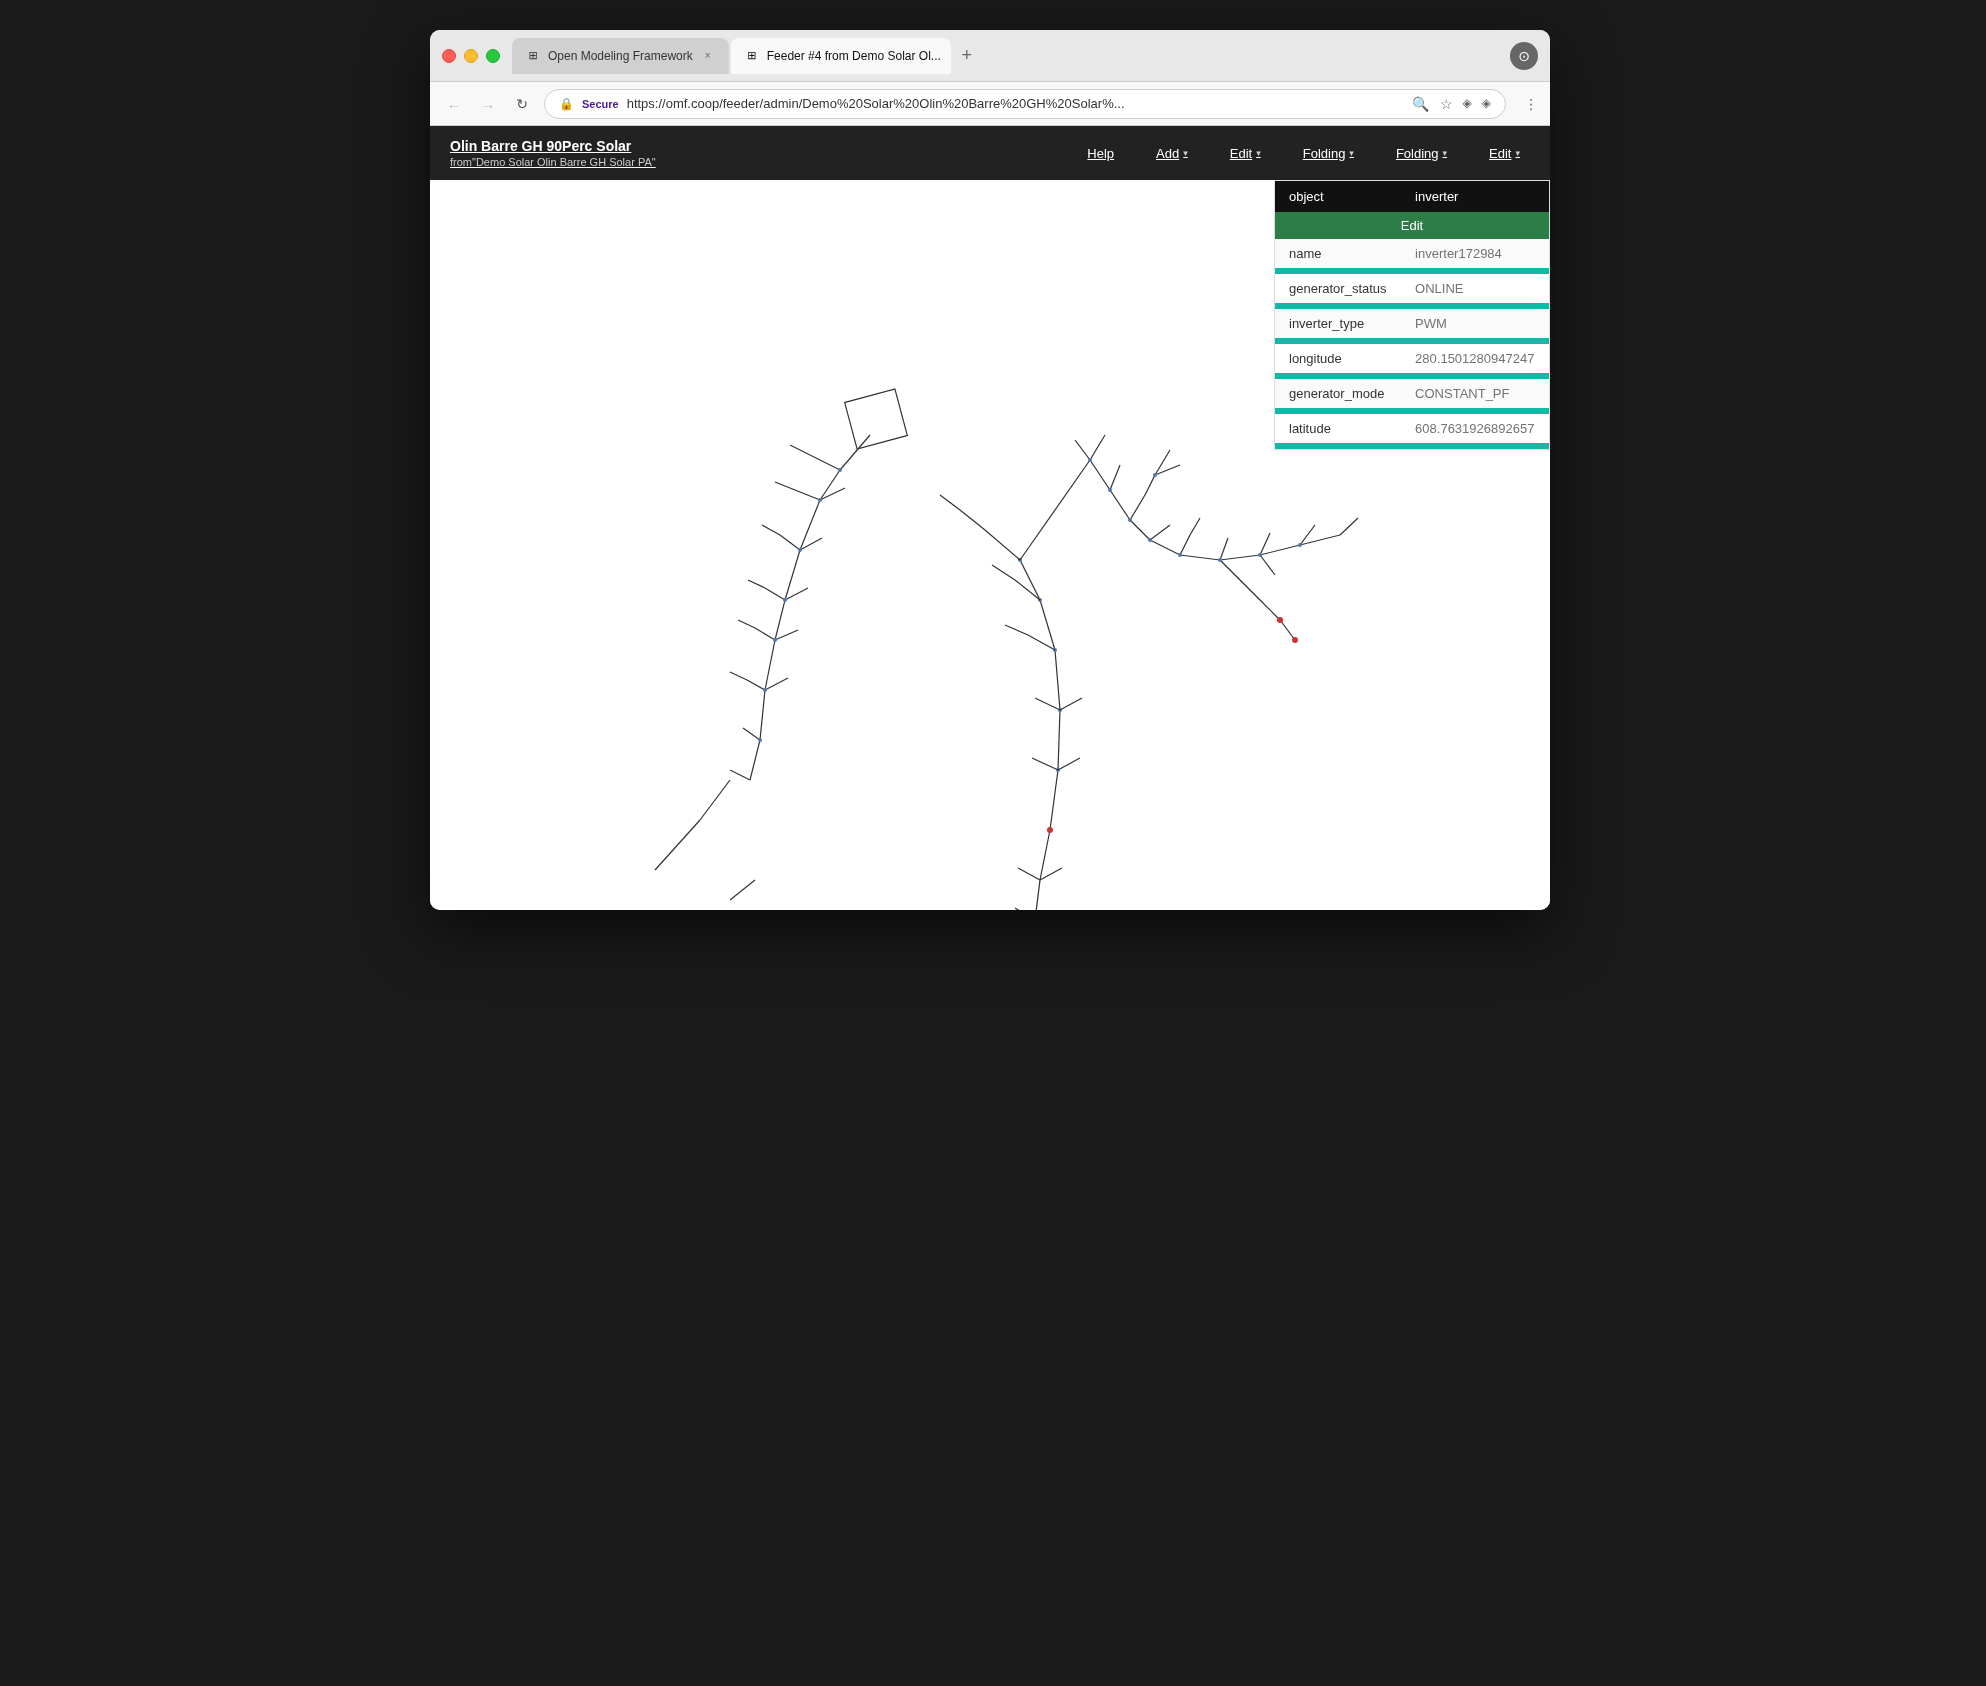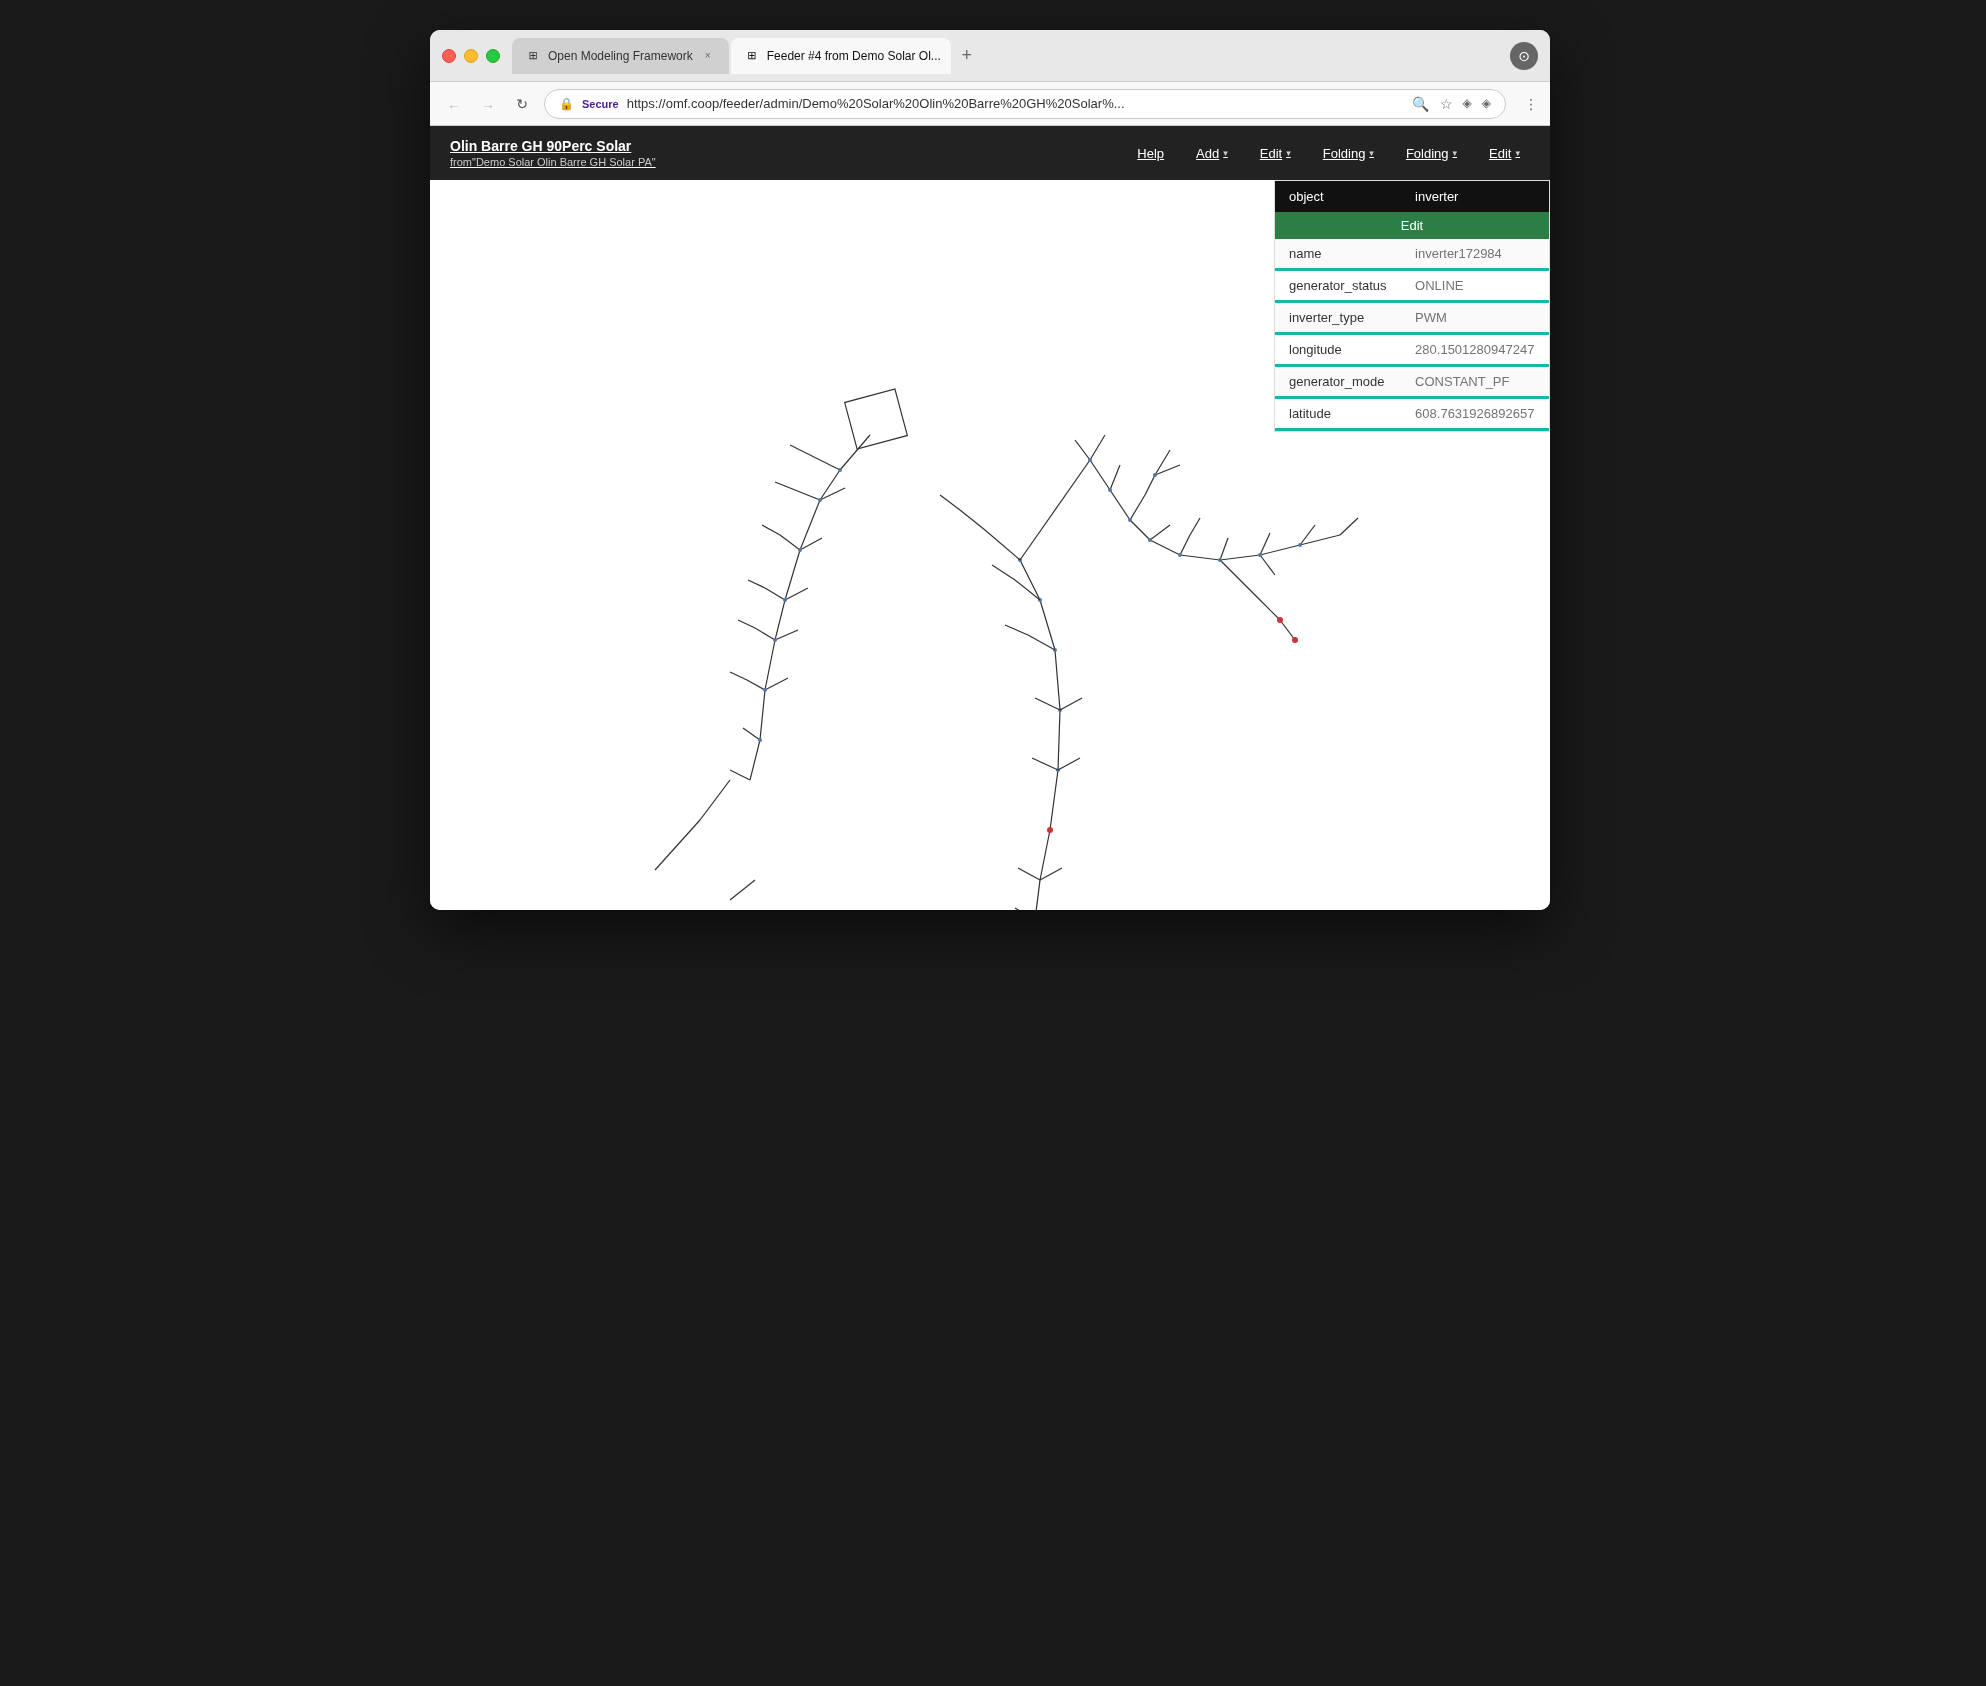--- a/index.html
+++ b/index.html
@@ -216,21 +216,21 @@
       color: white;
     }
     .app-subtitle {
       font-size: 11px;
       color: #ccc;
       margin-top: 2px;
     }
     .app-nav {
       display: flex;
       align-items: center;
-      gap: 12px;
+      gap: 22px;
     }
     .nav-menu-item {
       color: white;
       font-size: 13px;
       padding: 6px 10px;
       cursor: pointer;
       border-radius: 4px;
       display: flex;
       align-items: center;
       gap: 4px;
@@ -272,21 +272,21 @@
     }
     .props-table tr.edit-row td {
       background: #2d7d46;
       color: white;
       text-align: center;
       padding: 6px;
       cursor: pointer;
     }
     .props-table tr.data-row td {
       padding: 7px 14px;
-      border-bottom: 3px solid #14b8a6;
+      border-bottom: 6px solid #14b8a6;
       vertical-align: middle;
     }
     .props-table tr.data-row:nth-child(even) td {
       background: #fafafa;
     }
     .prop-key { color: #333; }
     .prop-val { color: #737373; }
 
     
     .diagram-canvas {

